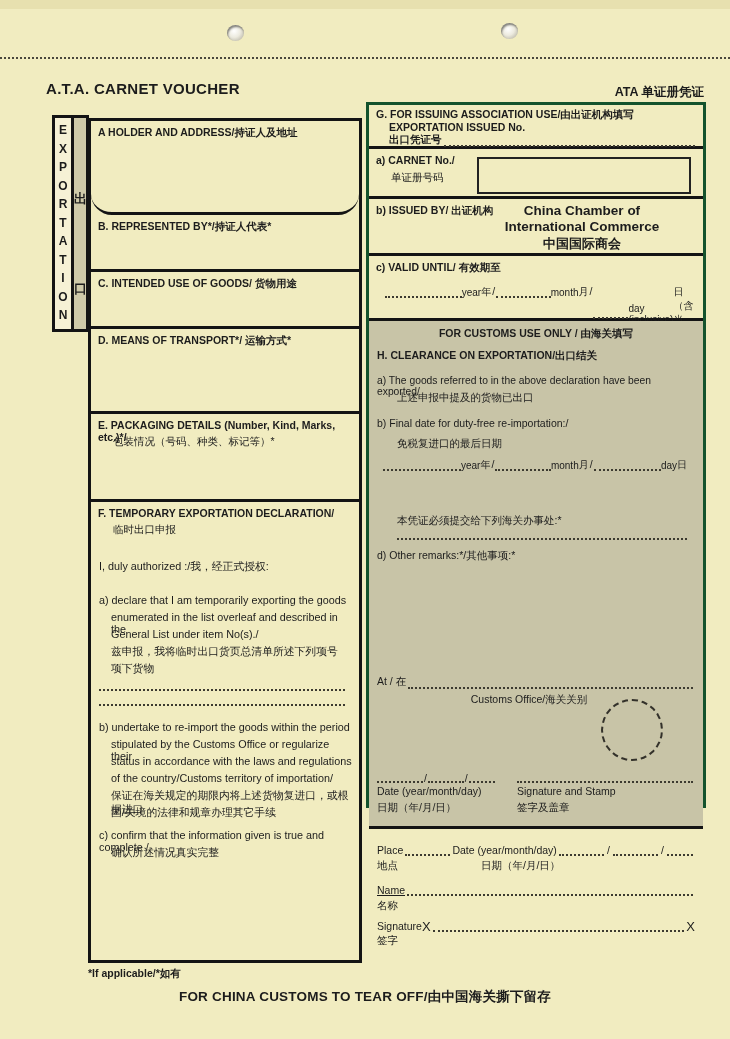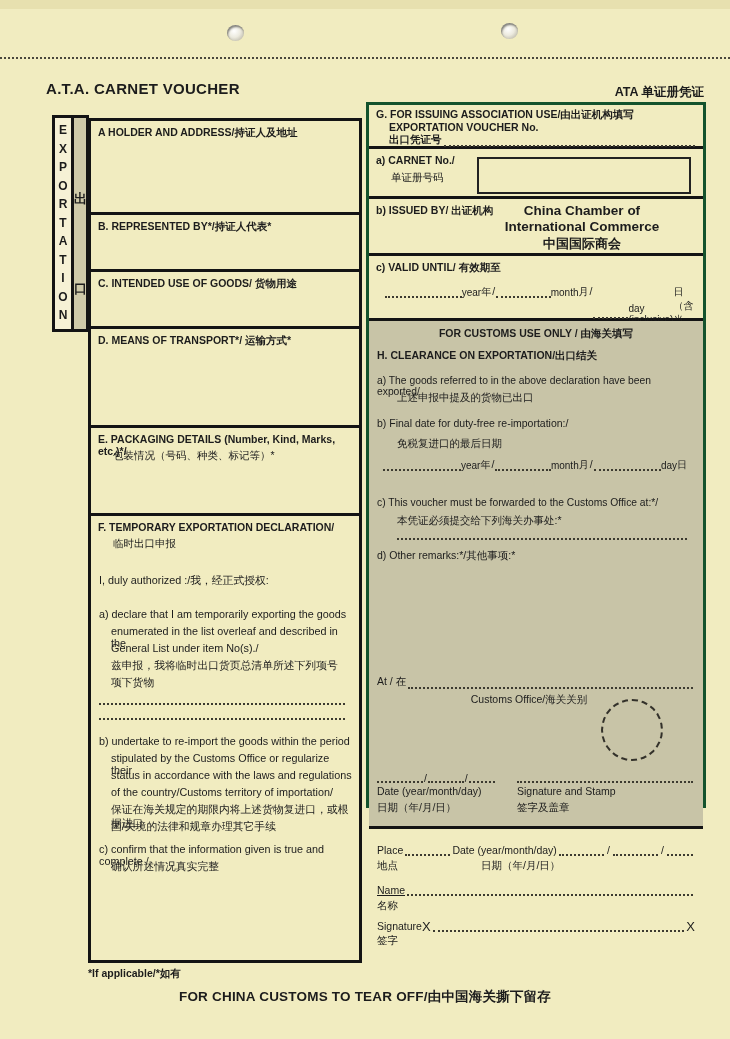--- a/index.html
+++ b/index.html
@@ -30,22 +30,22 @@
   
   .colL{position:absolute;left:88px;top:118px;width:274px;height:845px;border:3px solid #141414;box-sizing:border-box;}
   .colR{position:absolute;left:366px;top:102px;width:340px;height:706px;border:3px solid #14532d;box-sizing:border-box;}
   .sec{position:relative;box-sizing:border-box;border-bottom:3px solid #141414;font-size:10.5px;}
   .sec:last-child{border-bottom:none;}
   .lab{position:absolute;left:7px;top:5px;font-weight:bold;}
   .lab-cn{position:absolute;left:22px;font-weight:normal;}
   .plain{font-weight:normal;}
 
   
-  .secA{height:94px;} .secB{height:57px;} .secC{height:57px;}
-  .secD{height:99px;text-decoration:underline;} .secE{height:88px;} .secF{height:455px;}
+  .secA{height:94px;border-radius:21px;} .secB{height:57px;} .secC{height:57px;}
+  .secD{height:85px;text-decoration:underline;} .secE{height:88px;} .secF{height:455px;}
   .secG{height:44px;} .seca{height:50px;} .secb{height:57px;} .secc{height:65px;}
   .seccust{height:508px;background:#c8c4a7;} .secbtm{height:109px;}
   .lead{flex:1;border-bottom:2px dotted #3c3a30;margin:0 2px;height:11px;}
   .leadrow{display:flex;align-items:flex-end;}
   .sep{font-size:10.5px;line-height:12px;padding:0 1px;}
 
   
   .gline{position:absolute;left:7px;font-weight:bold;}
   .g3{display:flex;align-items:flex-end;right:6px;}
 
@@ -148,21 +148,21 @@
       <div class="decl-line" style="top:304px;left:20px;">国/关境的法律和规章办理其它手续</div>
 
       <div class="decl-line" style="top:327px;">c) confirm that the information given is true and complete /</div>
       <div class="decl-line" style="top:344px;left:20px;">确认所述情况真实完整</div>
     </div>
   </div>
 
   <div class="colR">
     <div class="sec secG">
       <div class="gline" style="top:3px;">G.  FOR ISSUING ASSOCIATION USE/由出证机构填写</div>
-      <div class="gline" style="top:16px;left:20px;">EXPORTATION VOUCHER No.</div>
+      <div class="gline" style="top:16px;left:20px;">EXPORTATION ISSUED No.</div>
       <div class="gline g3 plain" style="top:28px;left:20px;right:6px;">
         <span>出口凭证号</span>
         <span class="lead"></span>
       </div>
     </div>
     <div class="sec seca">
       <div class="lab">a)  CARNET No./</div>
       <div class="lab lab-cn" style="top:22px;">单证册号码</div>
       <div class="carnet-box"></div>
     </div>
@@ -218,21 +218,20 @@
           <div class="tcn">月</div>
         </div>
         <div class="tsep">/</div>
         <div class="tcol" style="flex:1;">
           <div class="dline"></div>
           <div class="ten">day</div>
           <div class="tcn">日</div>
         </div>
       </div>
 
-      <div class="cln" style="top:176px;font-size:10.3px;">c)   This voucher must be forwarded to the Customs Office at:*/</div>
       <div class="cln indent" style="top:193px;">本凭证必须提交给下列海关办事处:*</div>
       <div class="dotfull" style="top:216px;left:28px;"></div>
       <div class="cln" style="top:228px;">d)   Other remarks:*/其他事项:*</div>
 
       <div class="cln leadrow" style="top:354px;align-items:center;">
         <span>At / 在</span>
         <span class="lead"></span>
       </div>
       <div class="cln" style="top:372px;left:60px;width:200px;text-align:center;">Customs Office/海关关别</div>
 

